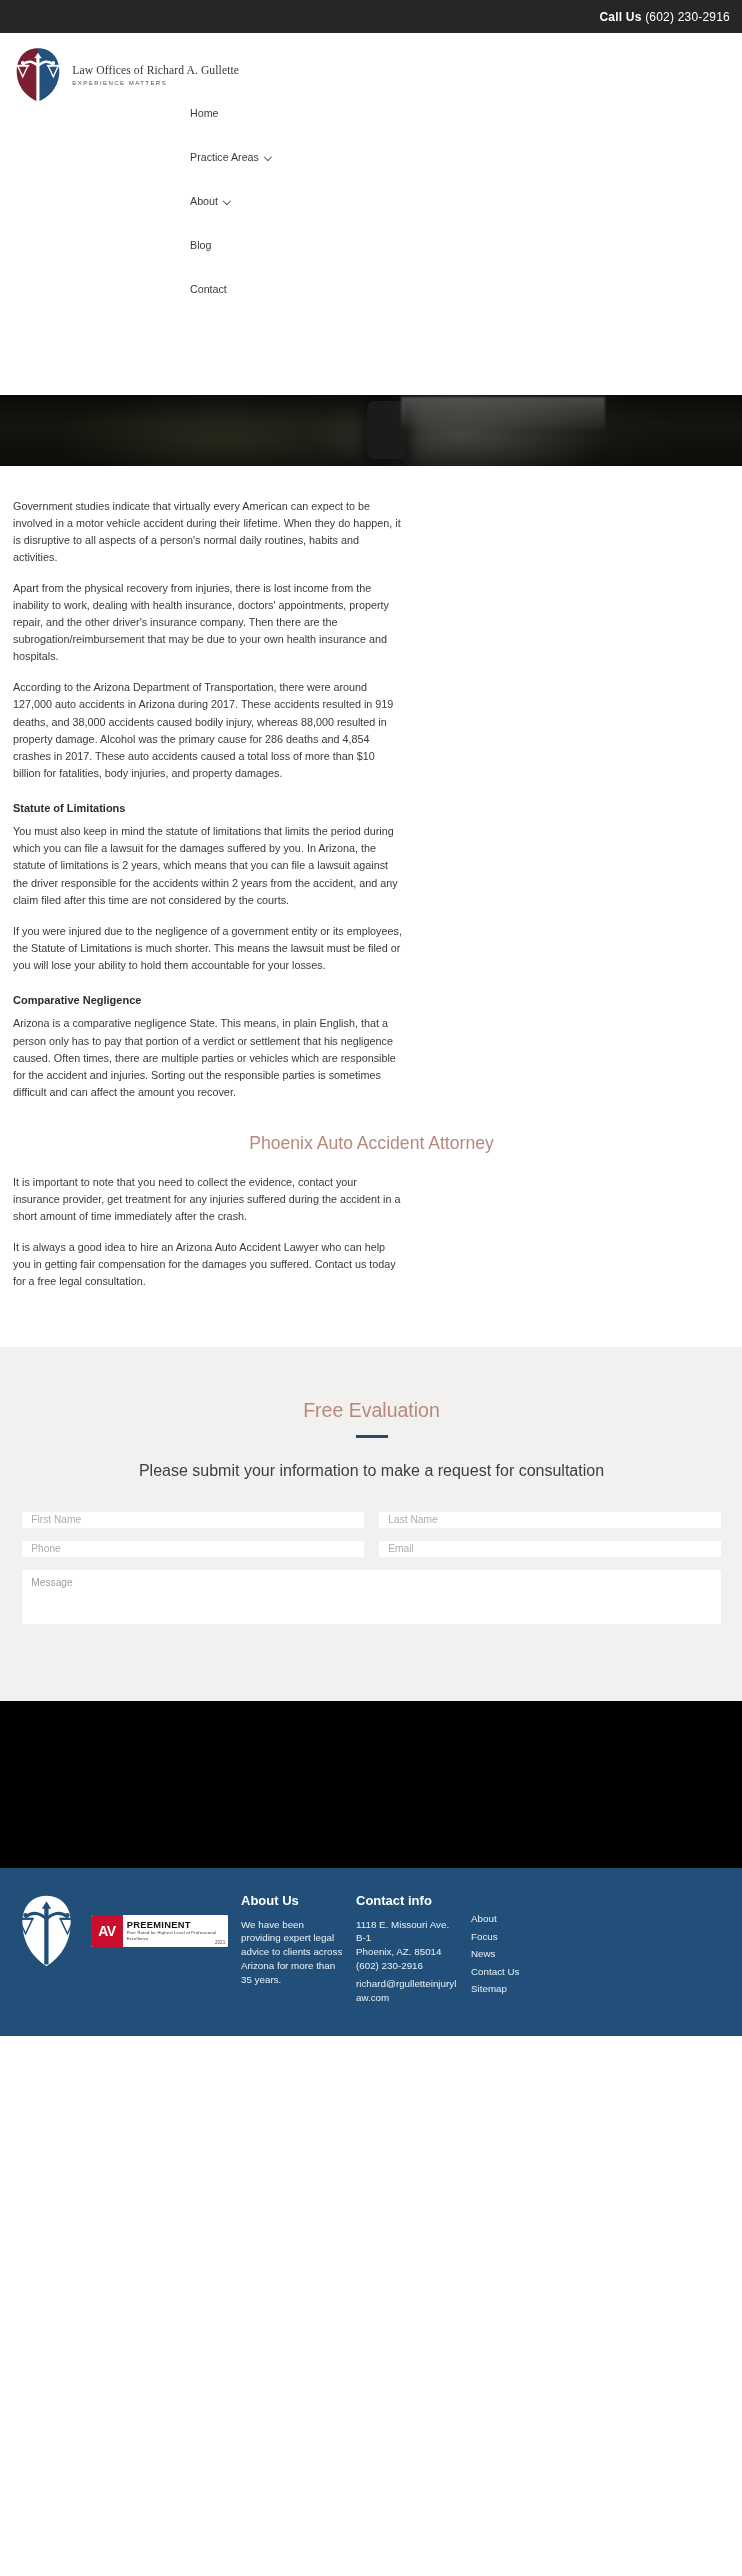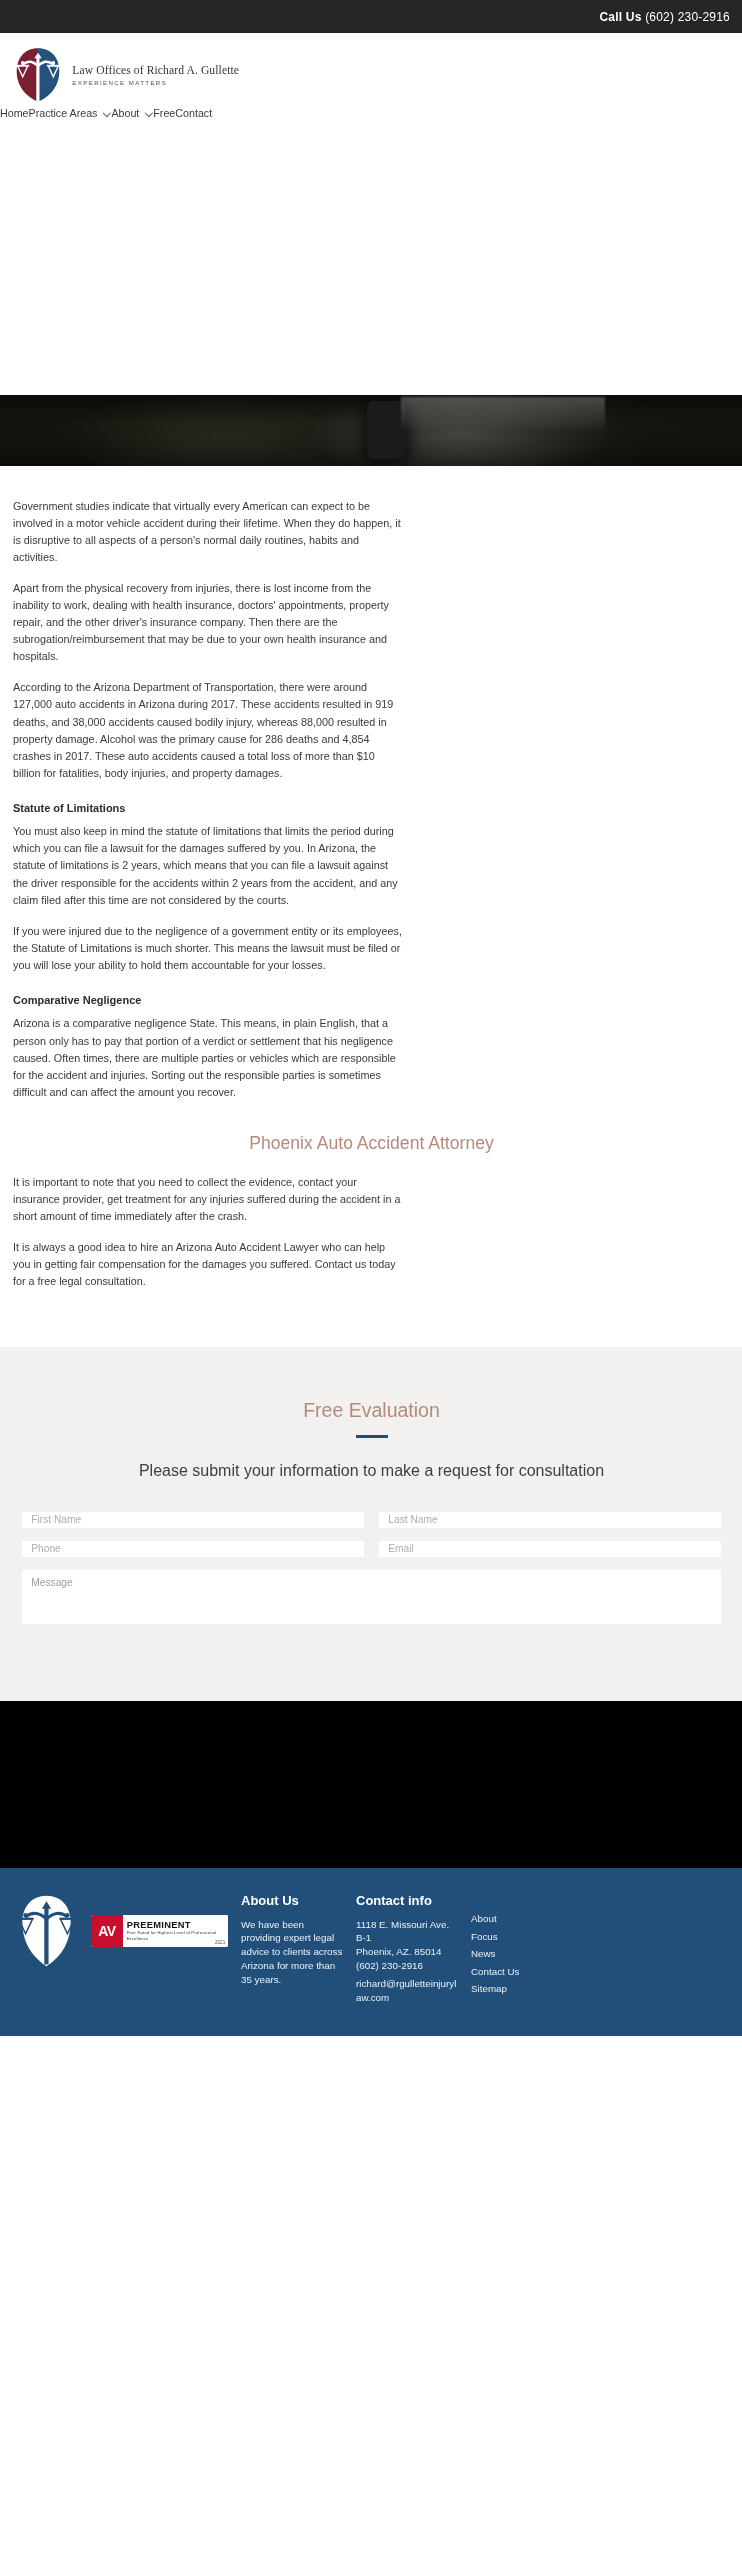--- a/index.html
+++ b/index.html
@@ -47,23 +47,24 @@
   }
   .brand-tag {
     font-size: 6.1px;
     letter-spacing: 1.4px;
     color: #4a545c;
     margin-top: 1.9px;
   }
 
   .nav {
     display: flex;
-    flex-direction: row;
+    flex-direction: column;
     align-items: flex-start;
     margin-top: -13px;
+    padding-left: 190px;
   }
   .nav-item {
     display: flex;
     align-items: center;
     gap: 5.6px;
     font-size: 10.7px;
     color: #3b3b3b;
     padding: 16.7px 0;
     line-height: 1;
     cursor: pointer;
@@ -287,21 +288,21 @@
     </div>
     <div class="nav-item">
       <span>Practice Areas</span>
       <span class="chev"></span>
     </div>
     <div class="nav-item">
       <span>About</span>
       <span class="chev"></span>
     </div>
     <div class="nav-item">
-      <span>Free</span>
+      <span>Blog</span>
     </div>
     <div class="nav-item">
       <span>Contact</span>
     </div>
   </nav>
 </div>
 
 <div class="hero">
   <div class="hero-wheel"></div>
   <div class="hero-body"></div>

